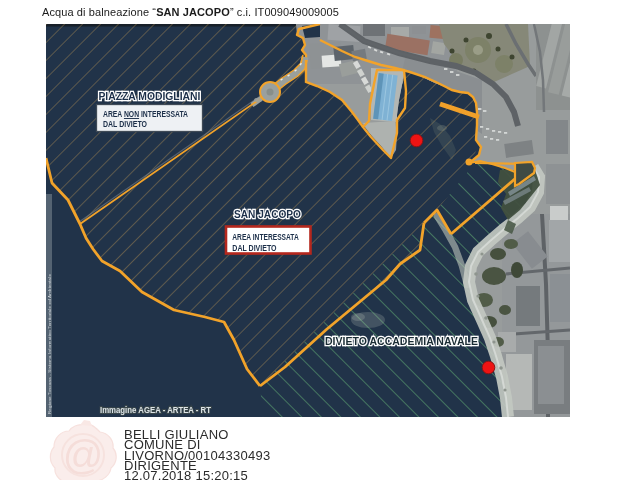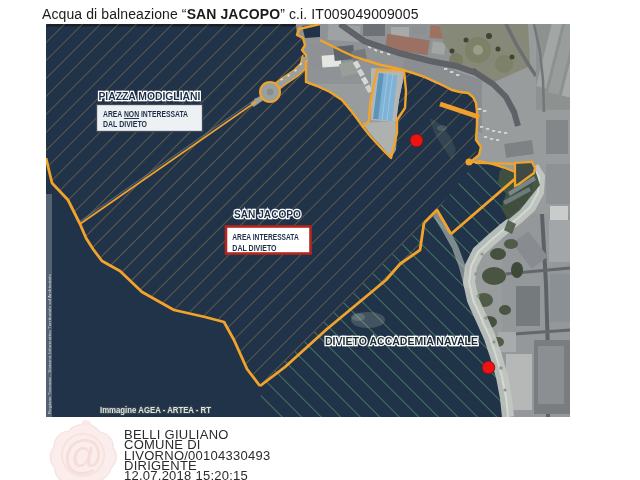--- a/index.html
+++ b/index.html
@@ -1,17 +1,17 @@
 <!DOCTYPE html>
 <html><head>
 <meta charset="utf-8">
 <style>
   html,body{margin:0;padding:0;background:#ffffff;width:640px;height:480px;overflow:hidden;}
   body{font-family:"Liberation Sans",sans-serif;position:relative;}
-  .hdr{position:absolute;left:42px;top:6px;font-size:14px;color:#1b1b1b;letter-spacing:0.1px;}
+  .hdr{position:absolute;left:42px;top:6px;font-size:11px;color:#1b1b1b;letter-spacing:0.1px;}
   .map{position:absolute;left:46px;top:24px;width:586px;height:393px;}
   .btxt{position:absolute;left:124px;top:430px;font-size:13px;line-height:10.35px;color:#2b2b2b;letter-spacing:0.25px;}
 </style>
 </head>
 <body>
 
 <div class="hdr">Acqua di balneazione “<b>SAN JACOPO</b>” c.i. IT009049009005</div>
 
 <div class="map">
 <svg width="524" height="393" viewBox="0 0 524 393" xmlns="http://www.w3.org/2000/svg">

